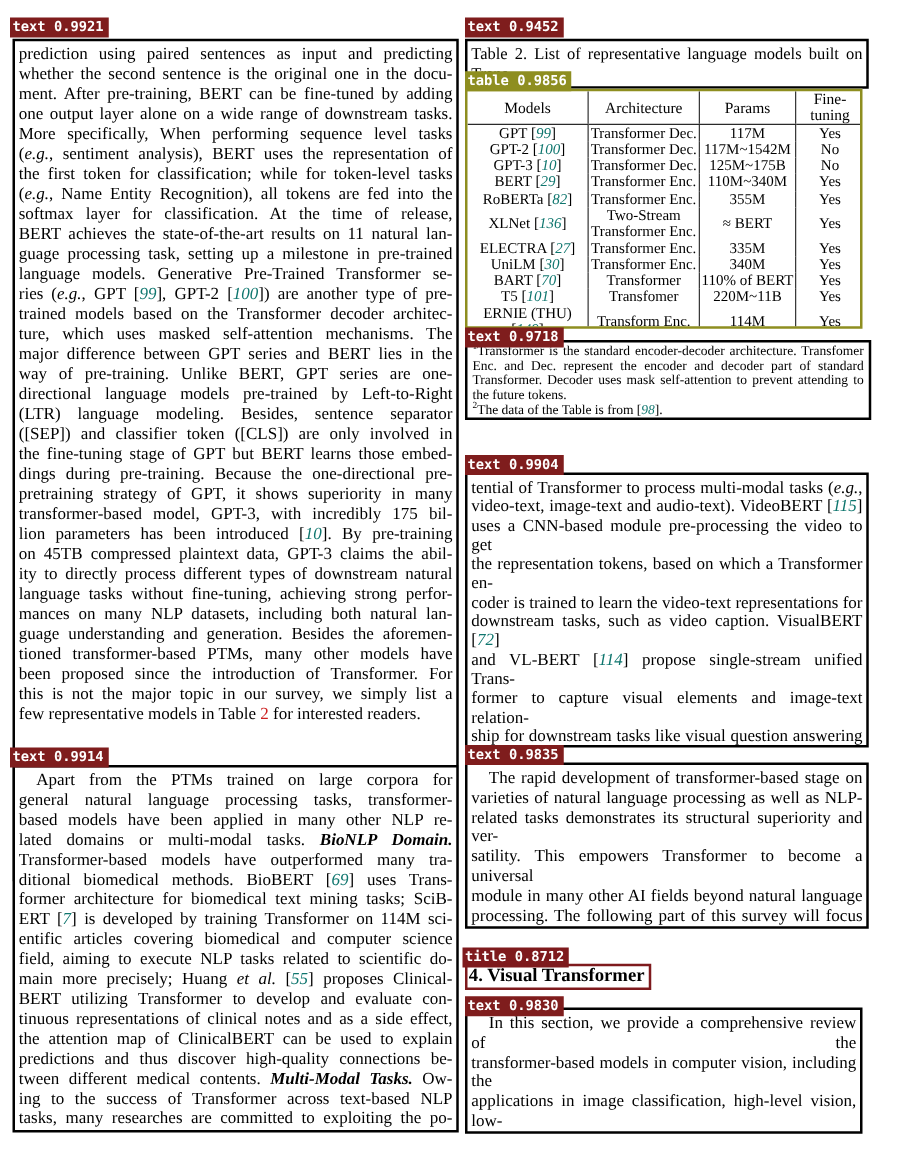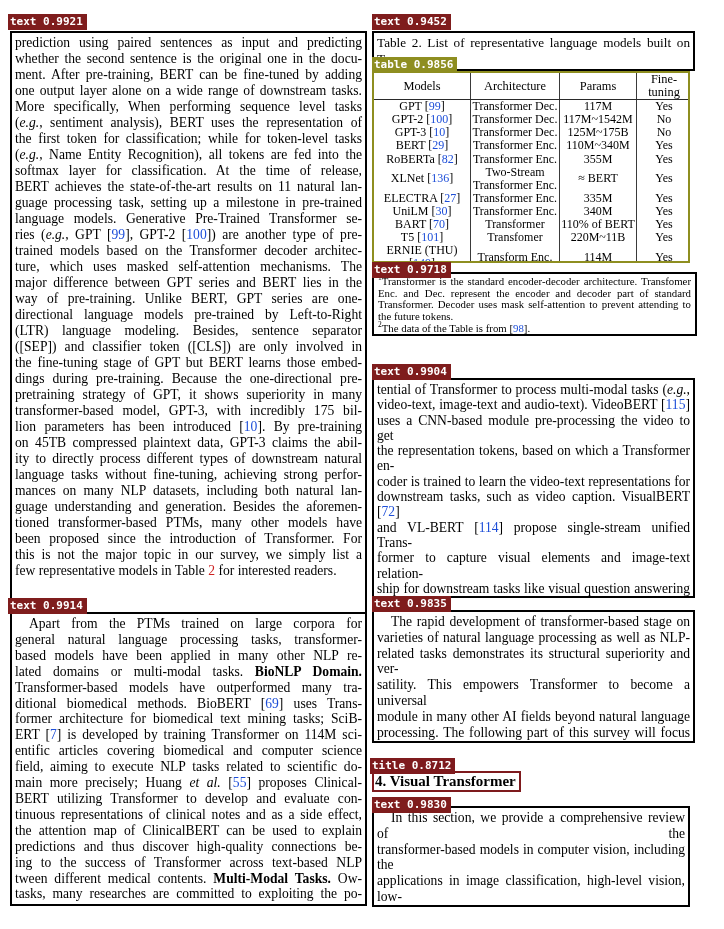--- a/index.html
+++ b/index.html
@@ -11,24 +11,24 @@
   .lab-table{background:#8e8e20;}
   .lab-title{background:#7e1a1d;}
   .box{position:absolute;background:#fff;box-sizing:border-box;overflow:hidden;}
   .bx-black{border:2px solid #000;}
   .bx-olive{border:2px solid #8e8e20;}
   .bx-red{border:2.5px solid #7e1a1d;}
   .tblock{padding:2px 3px;font-size:13.6px;}
   .line{text-align:justify;text-align-last:justify;}
   .line.end{text-align-last:left;}
   .line.in{text-indent:14px;}
-  .ref-g{color:#1d4ed8;}
+  .ref-g{color:#0f766e;font-style:italic;}
   .ref-r{color:#cc2020;}
   .it{font-style:italic;}
-  .bi{font-weight:bold;}
+  .bi{font-style:italic;font-weight:bold;}
   .fsup{font-size:7.5px;vertical-align:super;line-height:0;}
   
   #lab-l1{left:8px;top:14px;}     #bx-l1{left:10px;top:31px;width:357px;height:674px;line-height:16.0px;}
   #lab-l2{left:8px;top:598px;}    #bx-l2{left:10px;top:612px;width:357px;height:294px;line-height:15.9px;}
   #lab-cap{left:372px;top:14px;}  #bx-cap{left:372px;top:31px;width:323px;height:40px;line-height:16px;font-size:13.2px;}
   #lab-tbl{left:372px;top:57px;}  #bx-tbl{left:372px;top:71px;width:318px;height:192px;}
   #lab-fn{left:372px;top:262px;}  #bx-fn{left:372px;top:272px;width:325px;height:64px;line-height:11.7px;font-size:10.8px;padding:2px 4px;}
   #lab-r2{left:372px;top:364px;}  #bx-r2{left:372px;top:378px;width:323px;height:220px;line-height:15.3px;}
   #lab-r3{left:372px;top:596px;}  #bx-r3{left:372px;top:610px;width:323px;height:133px;line-height:15.8px;}
   #lab-ti{left:370px;top:758px;}  #bx-ti{left:372px;top:771px;width:149px;height:21px;}
@@ -94,22 +94,22 @@
       <div class="line">ditional biomedical methods.  BioBERT [<span class="ref-g">69</span>] uses Trans-</div>
       <div class="line">former architecture for biomedical text mining tasks; SciB-</div>
       <div class="line">ERT [<span class="ref-g">7</span>] is developed by training Transformer on 114M sci-</div>
       <div class="line">entific articles covering biomedical and computer science</div>
       <div class="line">field, aiming to execute NLP tasks related to scientific do-</div>
       <div class="line">main more precisely; Huang <span class="it">et al.</span> [<span class="ref-g">55</span>] proposes Clinical-</div>
       <div class="line">BERT utilizing Transformer to develop and evaluate con-</div>
       <div class="line">tinuous representations of clinical notes and as a side effect,</div>
       <div class="line">the attention map of ClinicalBERT can be used to explain</div>
       <div class="line">predictions and thus discover high-quality connections be-</div>
+      <div class="line">tween different medical contents. <span class="bi">Multi-Modal Tasks.</span>  Ow-</div>
       <div class="line">ing to the success of Transformer across text-based NLP</div>
-      <div class="line">tween different medical contents. <span class="bi">Multi-Modal Tasks.</span>  Ow-</div>
       <div class="line">tasks, many researches are committed to exploiting the po-</div>
     </div>
 
   <div class="lab lab-text" id="lab-cap">text 0.9452</div>
   <div class="box bx-black tblock" id="bx-cap">
       <div class="line">Table 2.  List of representative language models built on Trans-</div>
       <div class="line end">former.</div>
     </div>
 
   <div class="lab lab-table" id="lab-tbl">table 0.9856</div>

